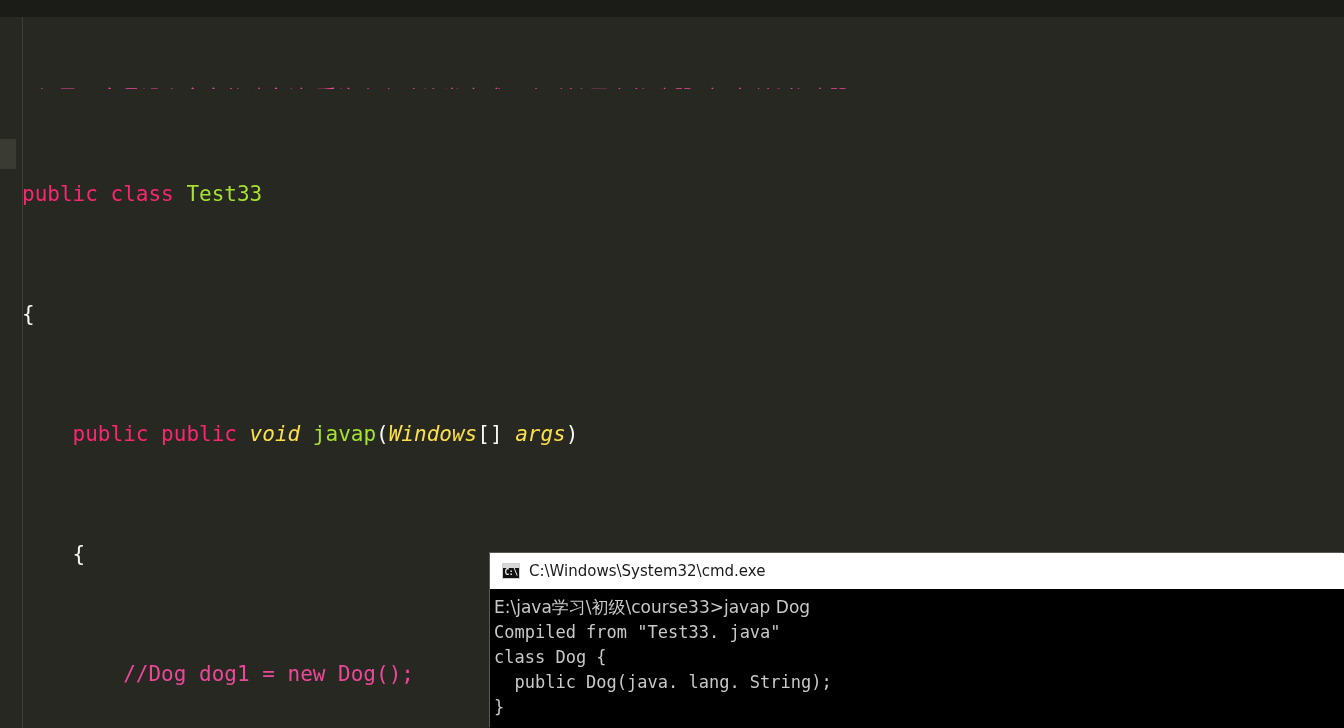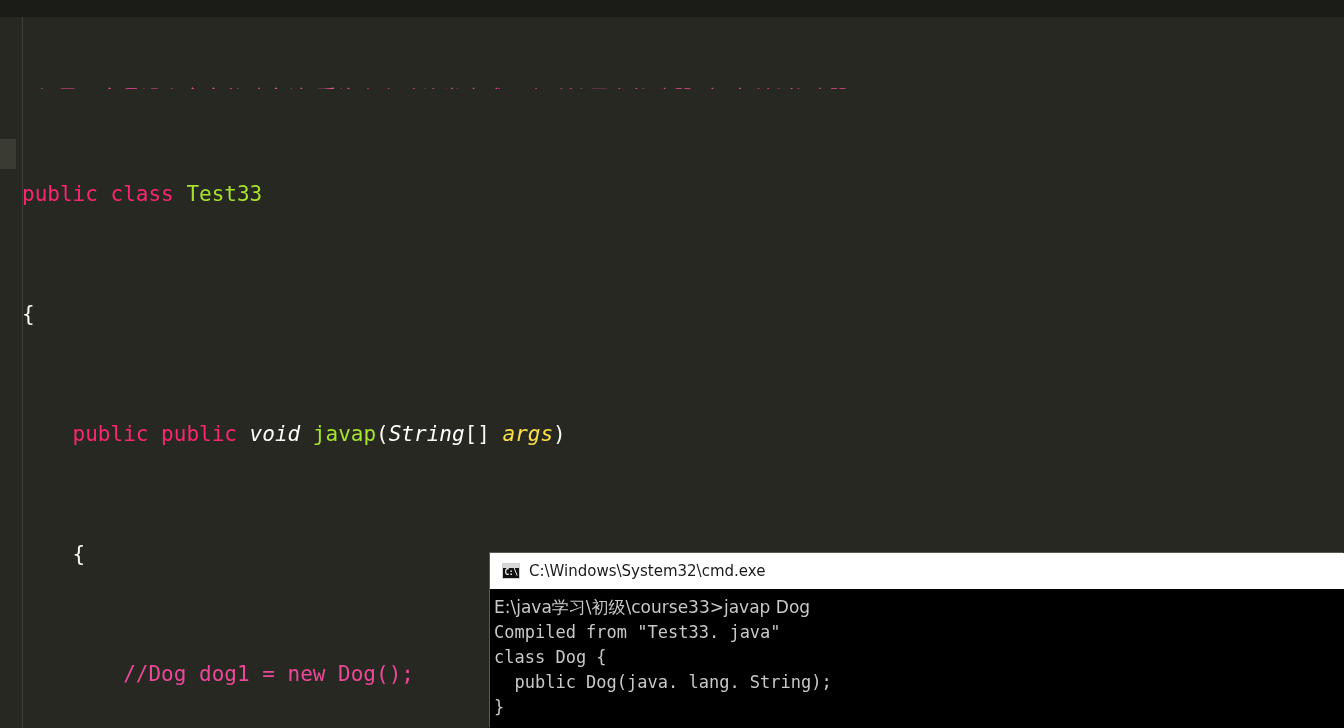--- a/index.html
+++ b/index.html
@@ -74,21 +74,21 @@
   
   #code .ln.clipped {
     height: 6px;
     overflow: hidden;
     line-height: 30px;
     margin-top: -24px;
   }
 
   .kw   { color: #f92672; }           
   .typ  { color: #a6e22e; }           
-  .bi   { color: #ffffff; font-style: italic; }  
+  .bi   { color: #fde047; font-style: italic; }  
   .par  { color: #fde047; font-style: italic; text-align: right; }  
   .cm   { color: #ec4899; }           
   .pn   { color: #f8f8f2; }           
   .cjk  { font-family: "DejaVu Sans", sans-serif; }
 
   
   #cmd {
     position: absolute;
     left: 490px;
     top: 553px;
@@ -174,21 +174,21 @@
     <div class="left-marker"></div>
 
     <div id="code">
 
       <span class="ln clipped"><span class="cm cjk">//如果程序员没有定义构造方法 系统会自动给类生成一个默认无参构造器(也叫默认构造器)</span></span>
 
       <span class="ln"><span class="kw">public</span> <span class="kw">class</span> <span class="typ">Test33</span></span>
 
       <span class="ln"><span class="pn">{</span></span>
 
-      <span class="ln">    <span class="kw">public</span> <span class="kw">public</span> <span class="bi">void</span> <span class="typ">javap</span><span class="pn">(</span><span class="bi">String</span><span class="pn">[]</span> <span class="par">args</span><span class="pn">)</span></span>
+      <span class="ln">    <span class="kw">public</span> <span class="kw">public</span> <span class="bi">void</span> <span class="typ">javap</span><span class="pn">(</span><span class="bi">Windows</span><span class="pn">[]</span> <span class="par">args</span><span class="pn">)</span></span>
 
       <span class="ln">    <span class="pn">{</span></span>
 
       <span class="ln">        <span class="cm">//Dog dog1 = new Dog();</span></span>
 
       
 
       
 
       

